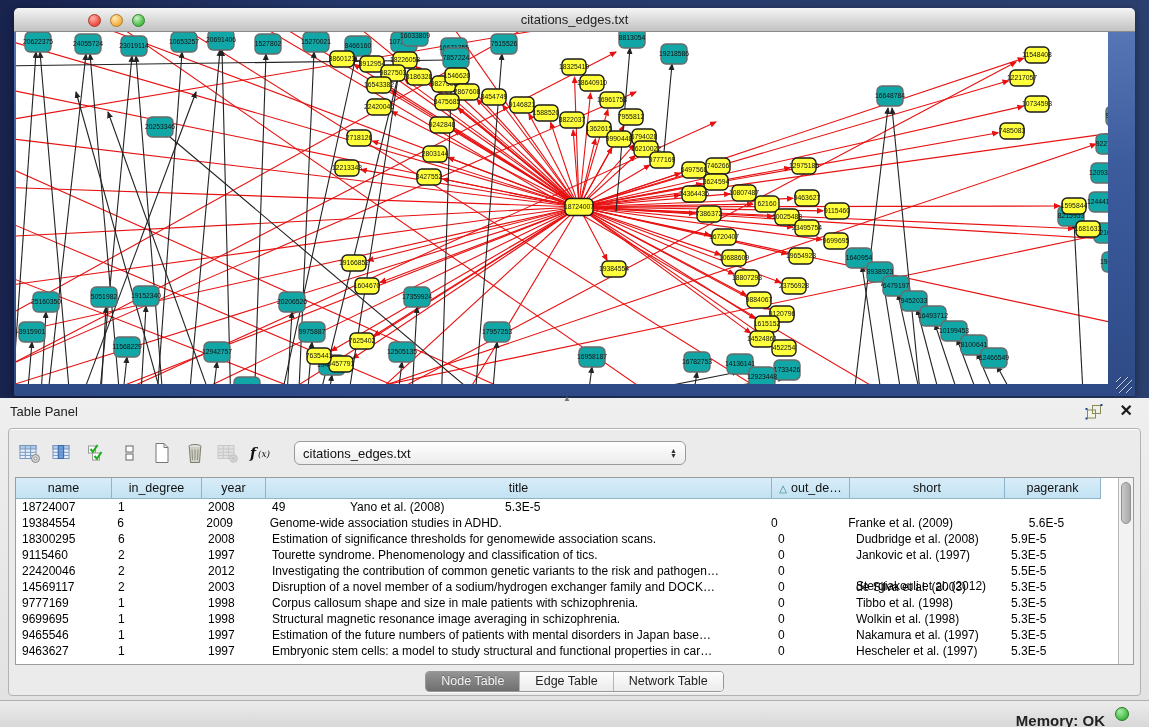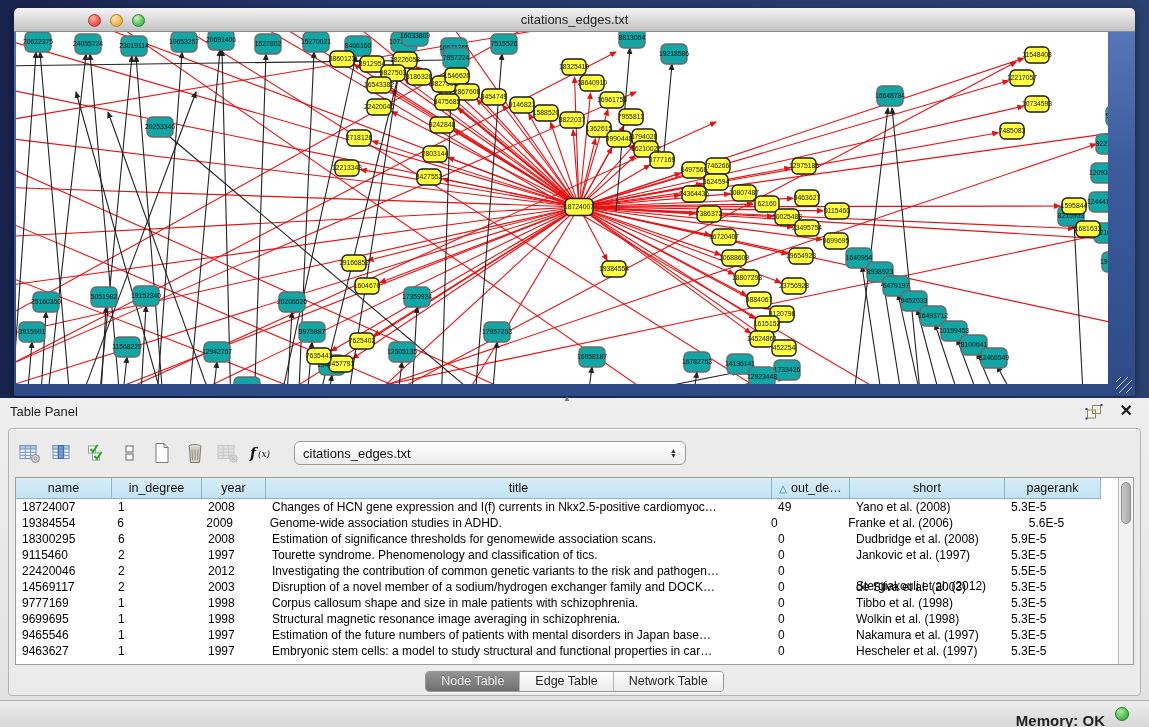--- a/index.html
+++ b/index.html
@@ -894,32 +894,31 @@
               <span>short</span>
             </div>
             <div class="hdr-cell" style="width: 96px;">
               <span>pagerank</span>
             </div>
           </div>
           <div class="data-row">
             <div class="cell" style="width: 96px;">18724007</div>
             <div class="cell" style="width: 90px;">1</div>
             <div class="cell" style="width: 64px;">2008</div>
-            <div class="cell" style="width: 506px;">Changes of HCN gene expression and I(f) currents in Nkx2.5-positive cardiomyoc…</div>
             <div class="cell" style="width: 78px;">49</div>
             <div class="cell" style="width: 155px;">Yano et al. (2008)</div>
             <div class="cell" style="width: 96px;">5.3E-5</div>
           </div>
           <div class="data-row">
             <div class="cell" style="width: 96px;">19384554</div>
             <div class="cell" style="width: 90px;">6</div>
             <div class="cell" style="width: 64px;">2009</div>
             <div class="cell" style="width: 506px;">Genome-wide association studies in ADHD.</div>
             <div class="cell" style="width: 78px;">0</div>
-            <div class="cell" style="width: 155px;">Franke et al. (2006)</div>
+            <div class="cell" style="width: 155px;">Franke et al. (2009)</div>
             <div class="cell" style="width: 96px; margin-left: 27px;">5.6E-5</div>
           </div>
           <div class="data-row">
             <div class="cell" style="width: 96px;">18300295</div>
             <div class="cell" style="width: 90px;">6</div>
             <div class="cell" style="width: 64px;">2008</div>
             <div class="cell" style="width: 506px;">Estimation of significance thresholds for genomewide association scans.</div>
             <div class="cell" style="width: 78px;">0</div>
             <div class="cell" style="width: 155px;">Dudbridge et al. (2008)</div>
             <div class="cell" style="width: 96px;">5.9E-5</div>

